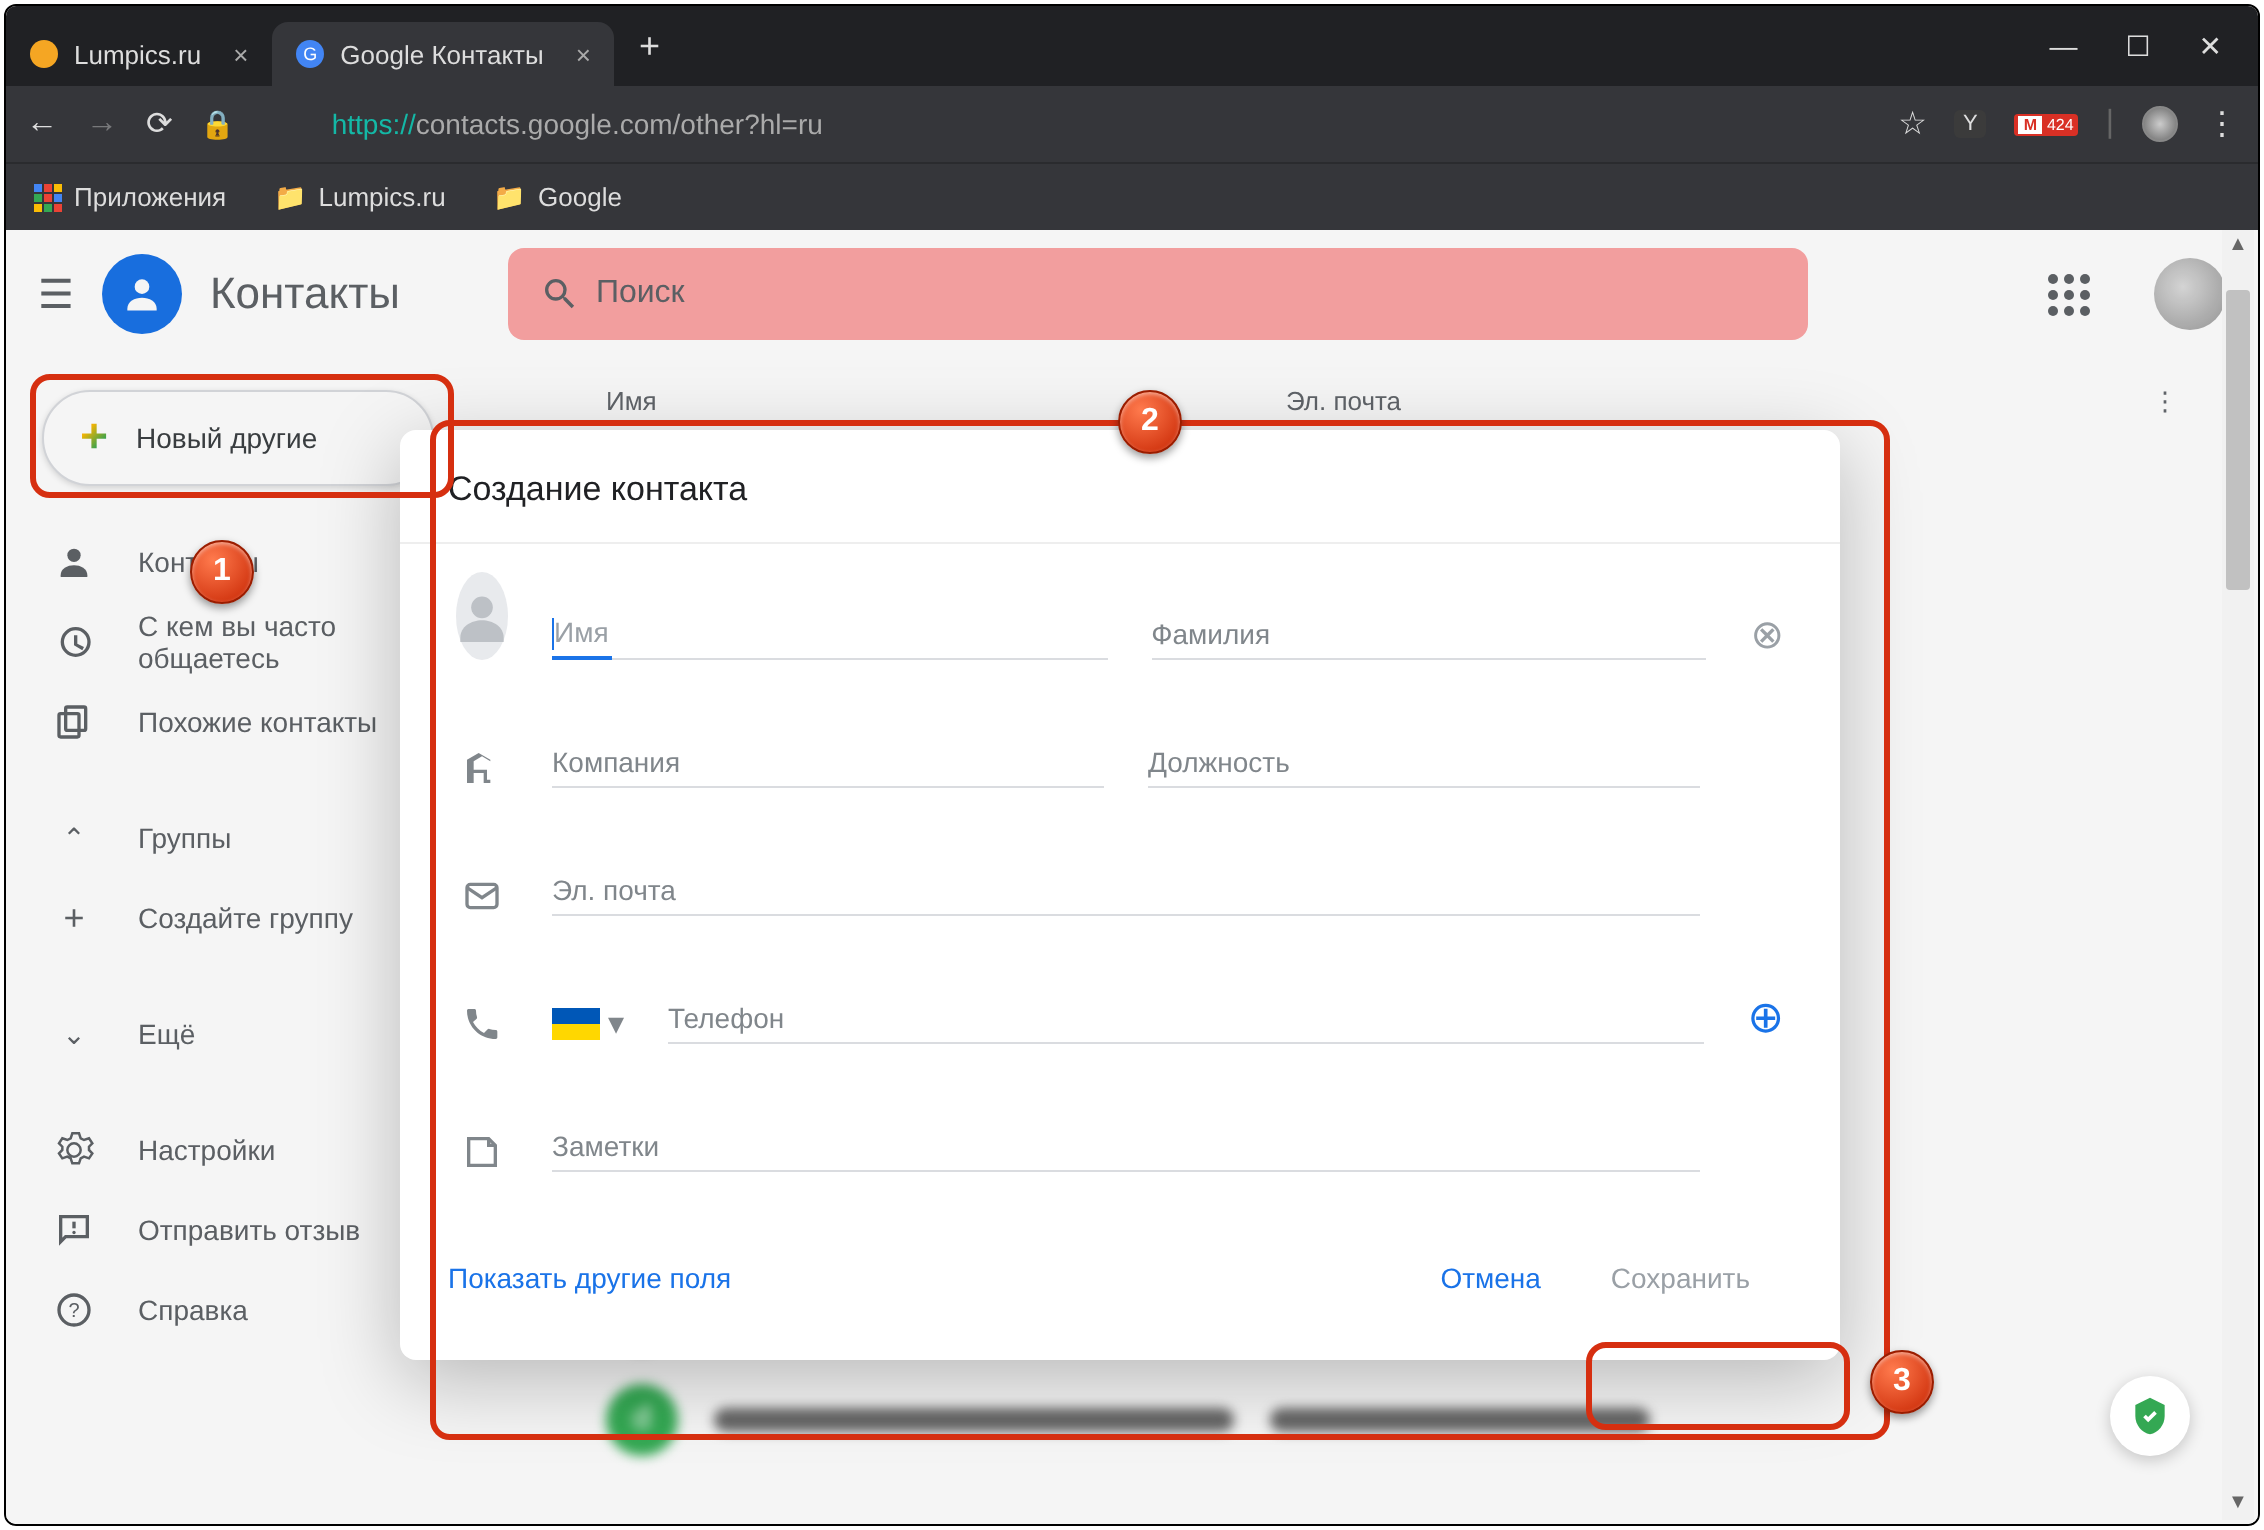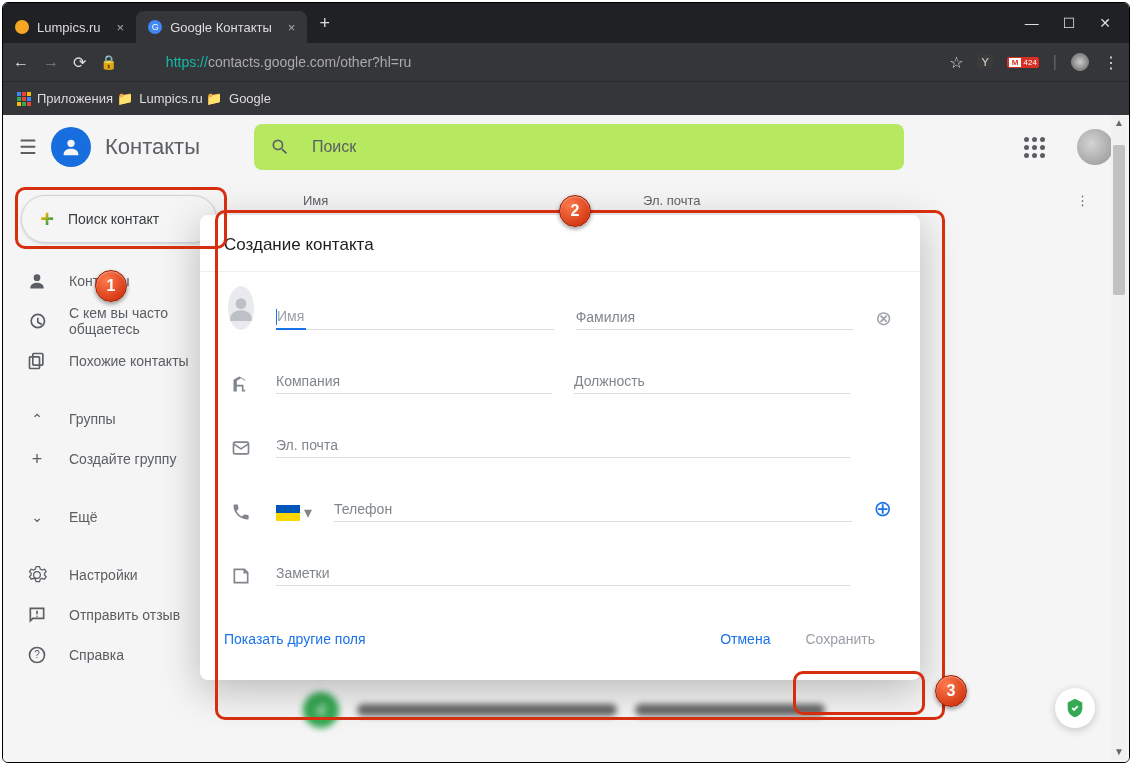--- a/index.html
+++ b/index.html
@@ -18,40 +18,40 @@
 
   .addressbar-row { height: 38px; background: #35363a; display: flex; align-items: center; padding: 0 10px; gap: 14px; color: #ddd; font-size: 16px; }
   .nav-icon { cursor: pointer; }
   .addressbar { flex: 1; display: flex; align-items: center; font-size: 14px; color: #aaa; gap: 8px; }
   .addressbar .proto { color: #14b8a6; margin-left: 40px; }
   .omni-icons { display: flex; align-items: center; gap: 14px; }
   .gmail-badge { background:#d93025; color:#fff; font-size:8px; padding:1px 2px; border-radius:2px; position:relative; }
   .gmail-badge::before { content:"M"; background:#fff; color:#d93025; font-weight:bold; padding:0 3px; margin-right:2px; }
   .avatar-tiny { width:18px; height:18px; border-radius:50%; background: radial-gradient(circle, #ccc, #666); border:1px solid #888; }
 
-  .bookmarks-row { height: 34px; background: #35363a; border-top: 1px solid #2a2b2e; display: flex; align-items: center; padding: 0 14px; gap: 4px; color: #ddd; font-size: 13px; }
+  .bookmarks-row { height: 34px; background: #35363a; border-top: 1px solid #2a2b2e; display: flex; align-items: center; padding: 0 14px; gap: 24px; color: #ddd; font-size: 13px; }
   .bookmark { display: flex; align-items: center; gap: 6px; cursor: pointer; }
   .bookmark .folder { color: #f0c36d; }
   .apps-icon { display:grid; grid-template-columns:repeat(3,4px); grid-template-rows:repeat(3,4px); gap:1px; }
   .apps-icon span { width:4px; height:4px; background:#4285f4; }
   .apps-icon span:nth-child(2){background:#ea4335;} .apps-icon span:nth-child(3){background:#fbbc05;}
   .apps-icon span:nth-child(4){background:#34a853;} .apps-icon span:nth-child(5){background:#ea4335;}
   .apps-icon span:nth-child(6){background:#4285f4;} .apps-icon span:nth-child(7){background:#fbbc05;}
   .apps-icon span:nth-child(8){background:#34a853;} .apps-icon span:nth-child(9){background:#ea4335;}
 
   
   .page { position: relative; height: calc(100% - 112px); background: #fff; }
   .modal-overlay { position: absolute; inset: 0; background: rgba(0,0,0,0.04); }
 
   .app-header { height: 64px; display: flex; align-items: center; padding: 0 16px; gap: 14px; }
   .menu-icon { color:#5f6368; cursor:pointer; font-size:20px; }
   .logo-circle { width: 40px; height: 40px; border-radius: 50%; background: #1a73e8; display:flex; align-items:center; justify-content:center; color:#fff; }
   .app-title { font-size: 22px; color: #5f6368; }
   .search-wrap { flex:1; max-width:650px; margin-left:40px; }
-  .search-box { height: 46px; background: #bef264; border-radius: 8px; display: flex; align-items: center; padding: 0 16px; gap: 22px; color: #5f6368; font-size: 16px; }
+  .search-box { height: 46px; background: #fca5a5; border-radius: 8px; display: flex; align-items: center; padding: 0 16px; gap: 8px; color: #5f6368; font-size: 16px; }
   .apps-grid { display:grid; grid-template-columns:repeat(3,5px); grid-template-rows:repeat(3,5px); gap:3px; margin-left:auto; cursor:pointer; }
   .apps-grid span { background:#5f6368; border-radius:50%; }
   .user-avatar { width:36px; height:36px; border-radius:50%; background: radial-gradient(circle at 40% 40%, #ddd, #999); margin-left:18px; cursor:pointer; }
 
   .content-row { display: flex; height: calc(100% - 64px); }
   .sidebar { width: 260px; padding-top: 10px; }
   .new-contact-btn { margin: 6px 0 18px 18px; height: 48px; width: 196px; border: 1px solid #dadce0; border-radius: 24px; display: flex; align-items: center; gap: 14px; padding: 0 18px; font-size: 14px; color: #3c4043; background:#fff; box-shadow: 0 1px 3px rgba(0,0,0,0.15); cursor:pointer; }
   .plus-colorful { font-size: 24px; font-weight: bold; background: linear-gradient(135deg,#ea4335 0%,#fbbc05 33%,#34a853 66%,#4285f4 100%); -webkit-background-clip: text; color: transparent; }
   .nav-list { list-style:none; margin:0; padding:0; }
   .nav-item { height:40px; display:flex; align-items:center; gap:22px; padding:0 24px; color:#5f6368; font-size:14px; border-radius:0 20px 20px 0; cursor:pointer; }
@@ -198,21 +198,21 @@
           <span></span>
           <span></span>
         </div>
       <div class="user-avatar"></div>
     </div>
 
     <div class="content-row">
       <div class="sidebar">
         <div class="new-contact-btn">
           <span class="plus-colorful">+</span>
-          <span>Поиск контакт</span>
+          <span>Новый другие</span>
         </div>
         <ul class="nav-list">
           <li class="nav-item">
             <svg class="nav-ico" viewBox="0 0 24 24" fill="currentColor">
                 <circle cx="12" cy="8" r="4"></circle>
                 <path d="M4 20c0-4 4-6 8-6s8 2 8 6v1H4z"></path>
               </svg>
             <span>Контакты</span>
           </li>
           <li class="nav-item">

